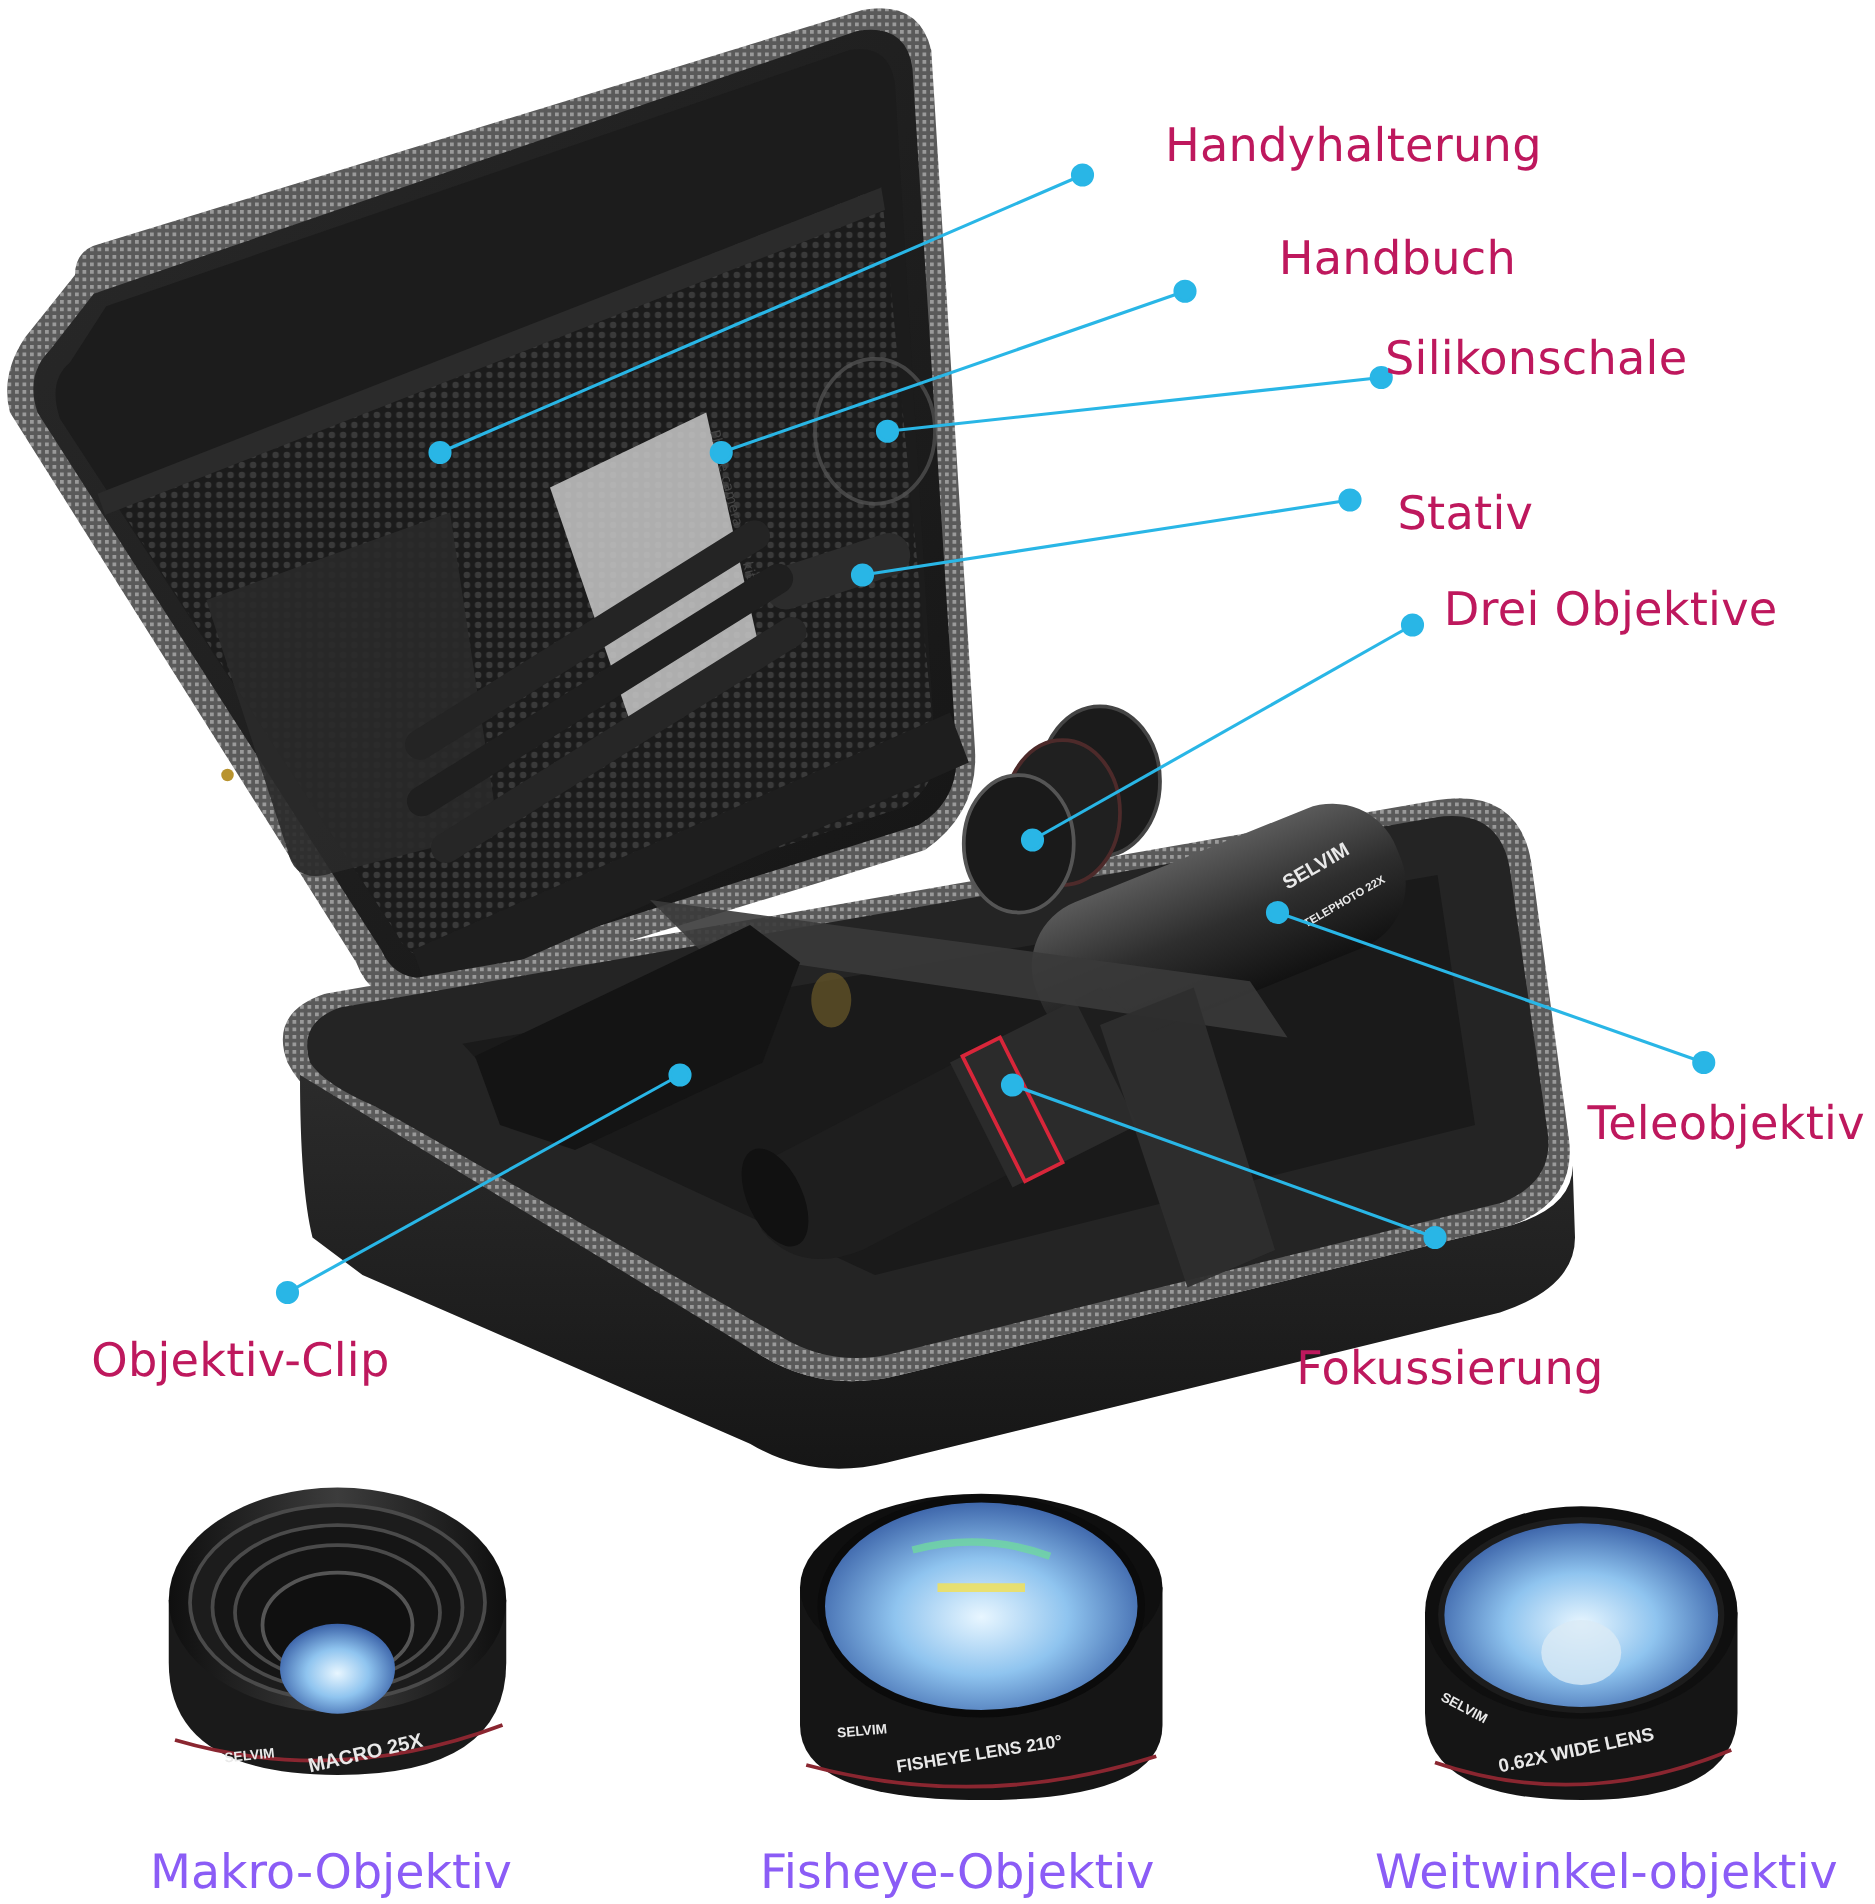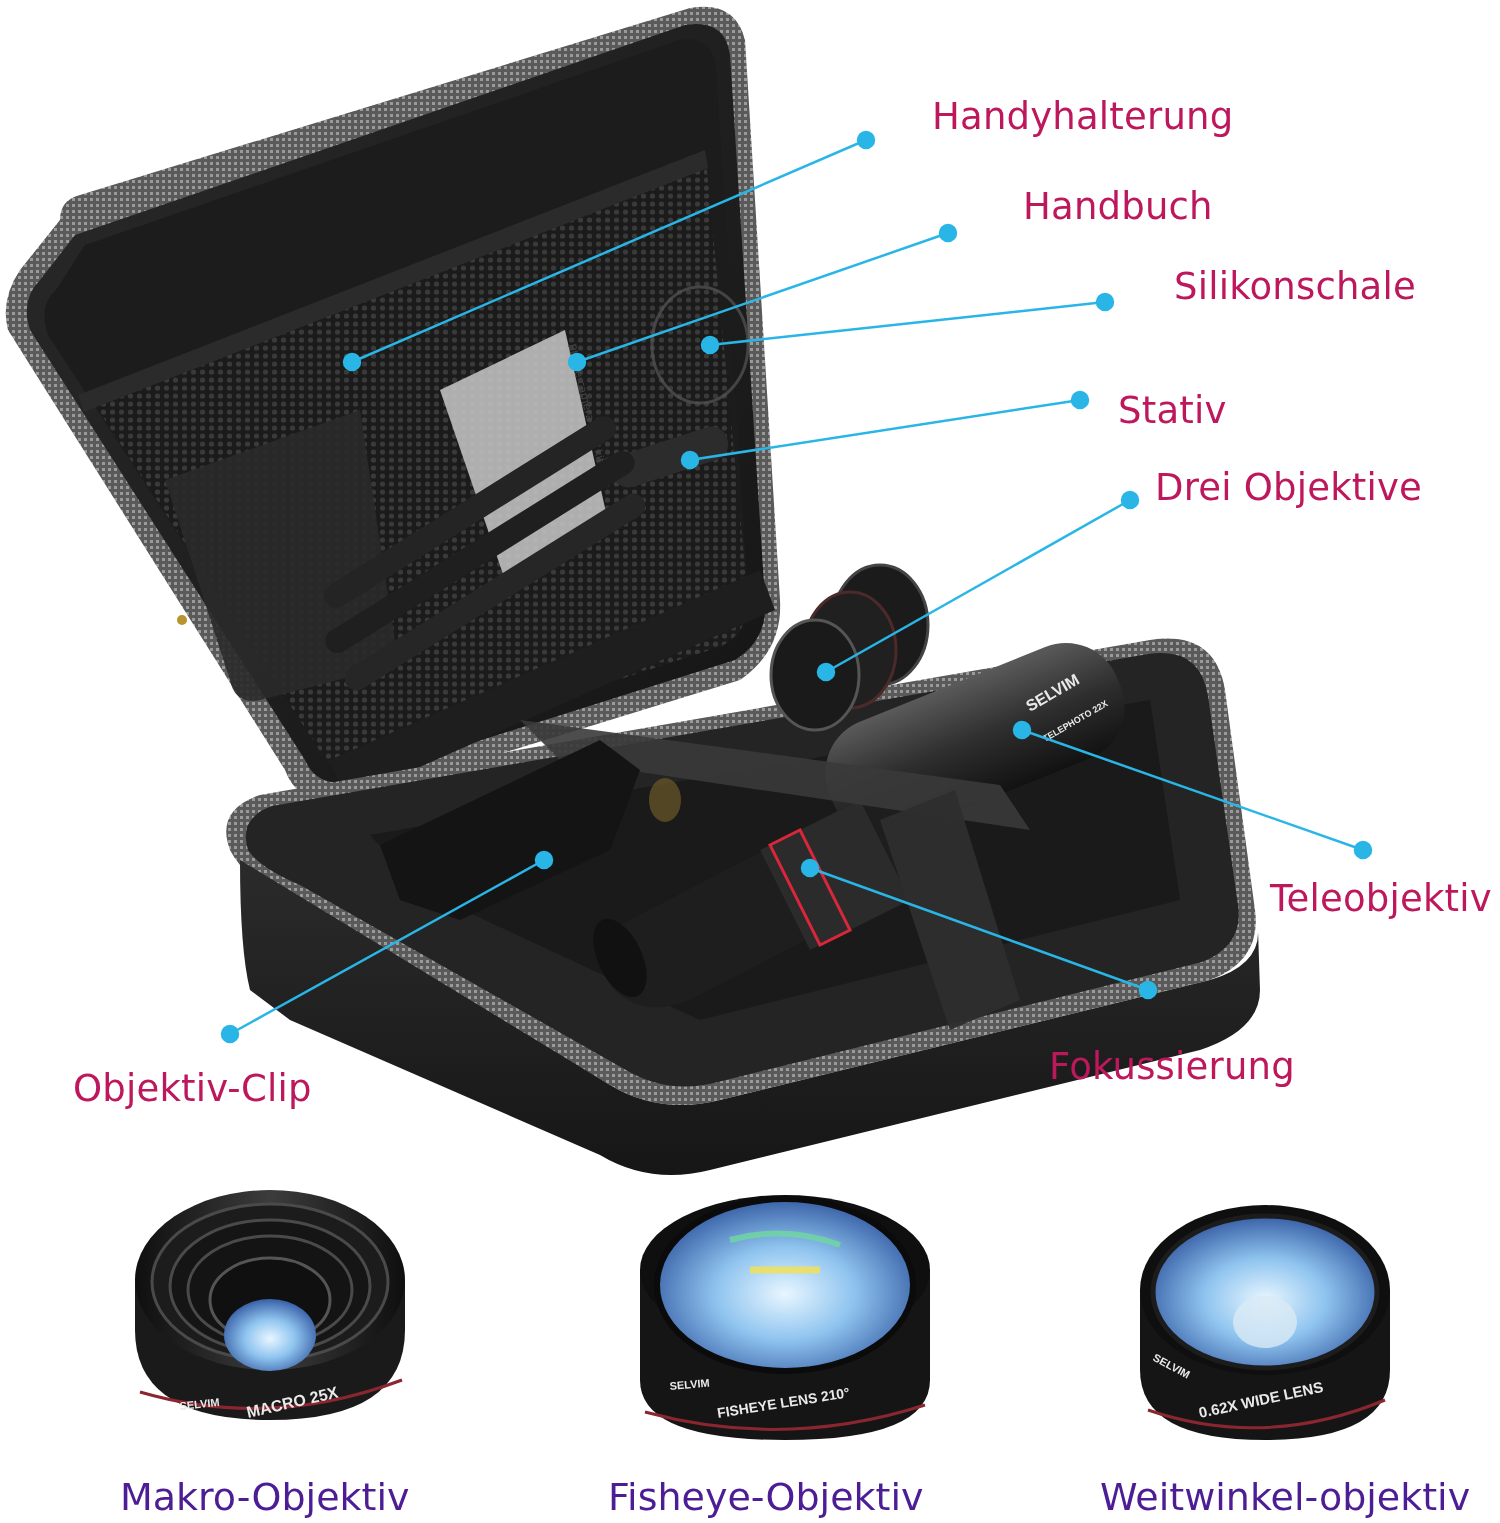--- a/index.html
+++ b/index.html
@@ -1,21 +1,21 @@
 <!DOCTYPE html>
 <html><head>
 <meta charset="utf-8">
 <style>
   html, body { margin: 0; padding: 0; background: #ffffff; }
   body { width: 1500px; height: 1523px; position: relative; overflow: hidden;
          font-family: "DejaVu Sans", "Liberation Sans", sans-serif; color: #111; }
   .stage { position: absolute; left: 0; top: 0; width: 1500px; height: 1523px; }
   svg.art { position: absolute; left: 0; top: 0; }
   .label { position: absolute; font-size: 37px; line-height: 1; color: #be185d; white-space: nowrap; letter-spacing: 0.2px; }
-  .lens-label { position: absolute; font-size: 38px; line-height: 1; color: #4c1d95; white-space: nowrap; text-align: center; }
+  .lens-label { position: absolute; font-size: 38px; line-height: 1; color: #8b5cf6; white-space: nowrap; text-align: center; }
   .lens-print { font-family: "Liberation Sans", sans-serif; font-weight: bold; fill: #e9e9e9; }
 </style>
 </head>
 <body>
 
 <div class="stage">
 
   <svg class="art" width="1500" height="1523" viewBox="0 0 1500 1523">
     <defs>
       <pattern id="mesh" width="9" height="8" patternUnits="userSpaceOnUse">
@@ -170,23 +170,23 @@
       <ellipse cx="1265" cy="1292" rx="112" ry="76" fill="url(#glassBlue)" stroke="#1c1c1c" stroke-width="5"></ellipse>
       <ellipse cx="1265" cy="1322" rx="32" ry="26" fill="#d9eaf5" opacity="0.8"></ellipse>
       <path d="M1148 1410 Q1265 1450 1385 1400" stroke="#8a2630" stroke-width="3" fill="none"></path>
       <text x="0" y="0" class="lens-print" font-size="15" transform="translate(1200,1418) rotate(-12)">0.62X   WIDE LENS</text>
       <text x="0" y="0" class="lens-print" font-size="11" transform="translate(1152,1360) rotate(28)">SELVIM</text>
     </g>
   </svg>
 
   <div class="label" style="left:932px; top:98px;">Handyhalterung</div>
   <div class="label" style="left:985px; top:188px;margin-left:38px;">Handbuch</div>
-  <div class="label" style="left:1174px; top:268px;">Silikonschale</div>
+  <div class="label" style="left:1108px; top:268px;">Silikonschale</div>
   <div class="label" style="left:1118px; top:392px;">Stativ</div>
   <div class="label" style="left:1155px; top:469px;">Drei Objektive</div>
   <div class="label" style="left:1270px; top:880px;">Teleobjektiv</div>
-  <div class="label" style="left:1037px; top:1048px;margin-left:12px;">Fokussierung</div>
+  <div class="label" style="left:1037px; top:1076px;">Fokussierung</div>
   <div class="label" style="left:73px; top:1070px;">Objektiv-Clip</div>
 
   <div class="lens-label" style="left:120px; top:1478px;">Makro-Objektiv</div>
   <div class="lens-label" style="left:1100px; top:1478px;">Weitwinkel-objektiv</div>
   <div class="lens-label" style="left:608px; top:1478px;">Fisheye-Objektiv</div>
 </div>
 
 </body></html>

